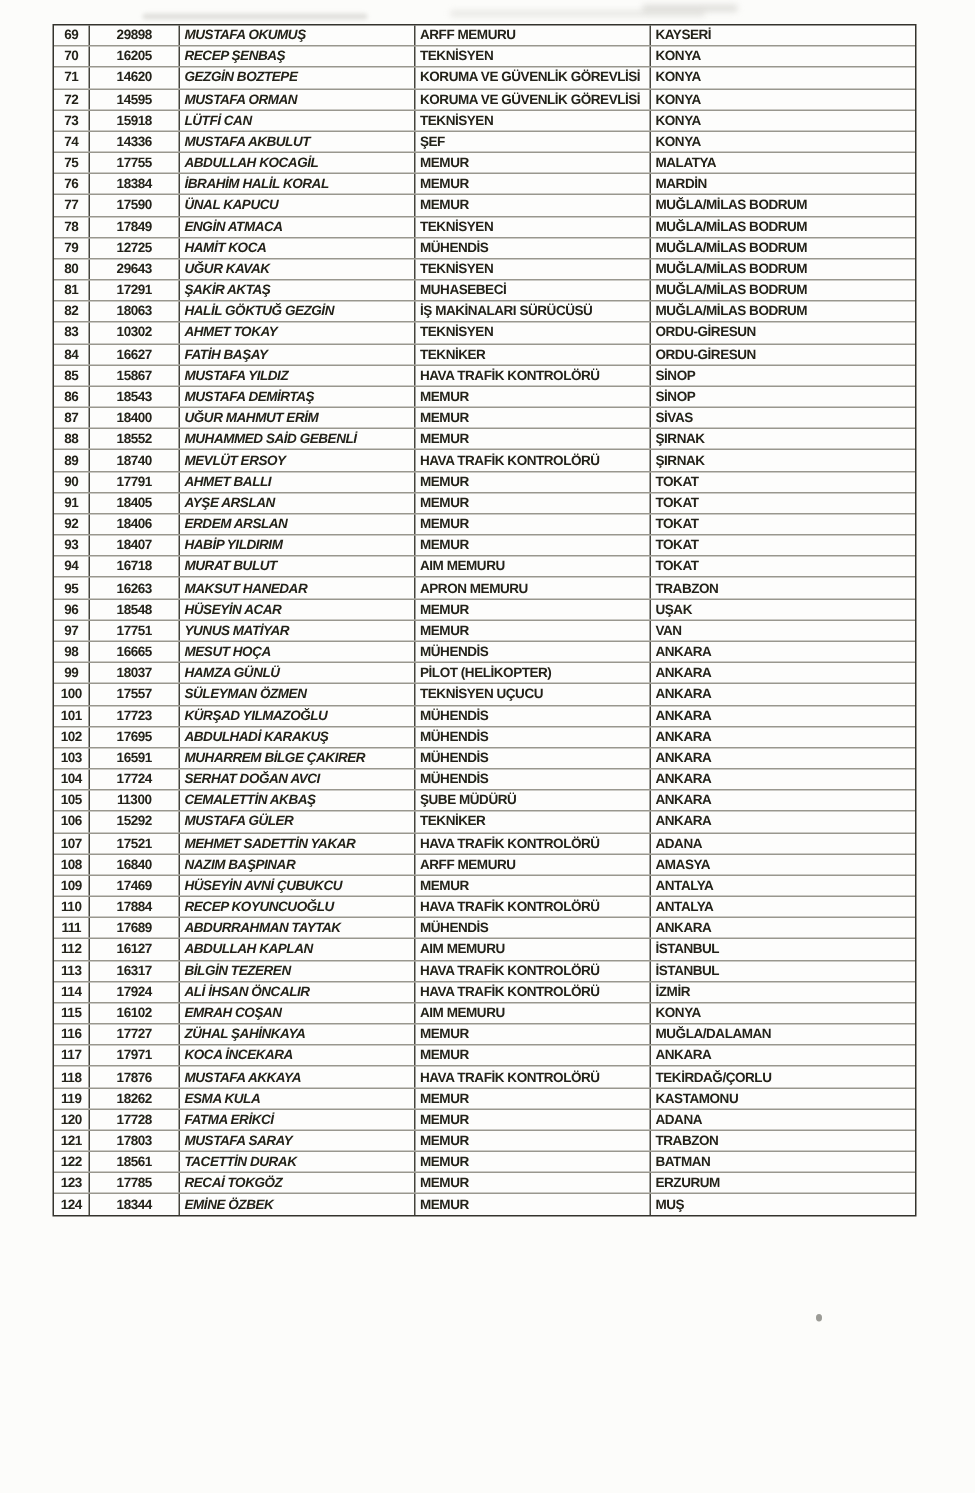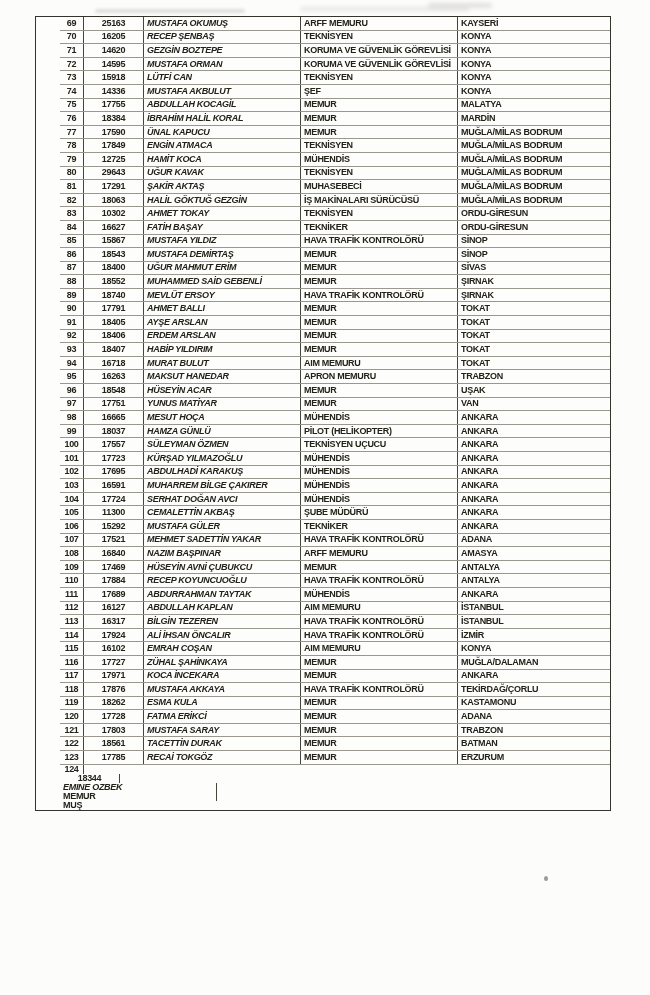--- a/index.html
+++ b/index.html
@@ -11,23 +11,22 @@
   .scan-table{
     position:absolute;left:35px;top:16px;width:576px;height:795px;
     box-sizing:border-box;
     border:1.5px solid #34332d;
     display:flex;flex-direction:column;
     background:#fdfdfc;
   }
   .row{
     flex:1;display:flex;box-sizing:border-box;
     border-bottom:1px solid #99978e;
-    margin-left:24px;
   }
-  .row:last-child{border-bottom:none;flex-direction:column;}
+  .row:last-child{border-bottom:none;}
   .cell{
     box-sizing:border-box;
     border-right:1px solid #45443c;
     display:flex;align-items:center;
     font-size:9px;font-weight:700;letter-spacing:-0.3px;
     color:#232219;
     white-space:nowrap;overflow:hidden;
     line-height:1;
   }
   .cell:last-child{border-right:none;}
@@ -46,21 +45,21 @@
 </head>
 <body>
 
 <div class="smudge smudge-1"></div>
 <div class="smudge smudge-2"></div>
 <div class="smudge smudge-3"></div>
 
 <div class="scan-table" id="personnel-table">
   <div class="row">
     <div class="cell c-num">69</div>
-    <div class="cell c-id">25163</div>
+    <div class="cell c-id">29898</div>
     <div class="cell c-name">MUSTAFA OKUMUŞ</div>
     <div class="cell c-title">ARFF MEMURU</div>
     <div class="cell c-city">KAYSERİ</div>
   </div>
 
   <div class="row">
     <div class="cell c-num">70</div>
     <div class="cell c-id">16205</div>
     <div class="cell c-name">RECEP ŞENBAŞ</div>
     <div class="cell c-title">TEKNİSYEN</div>

